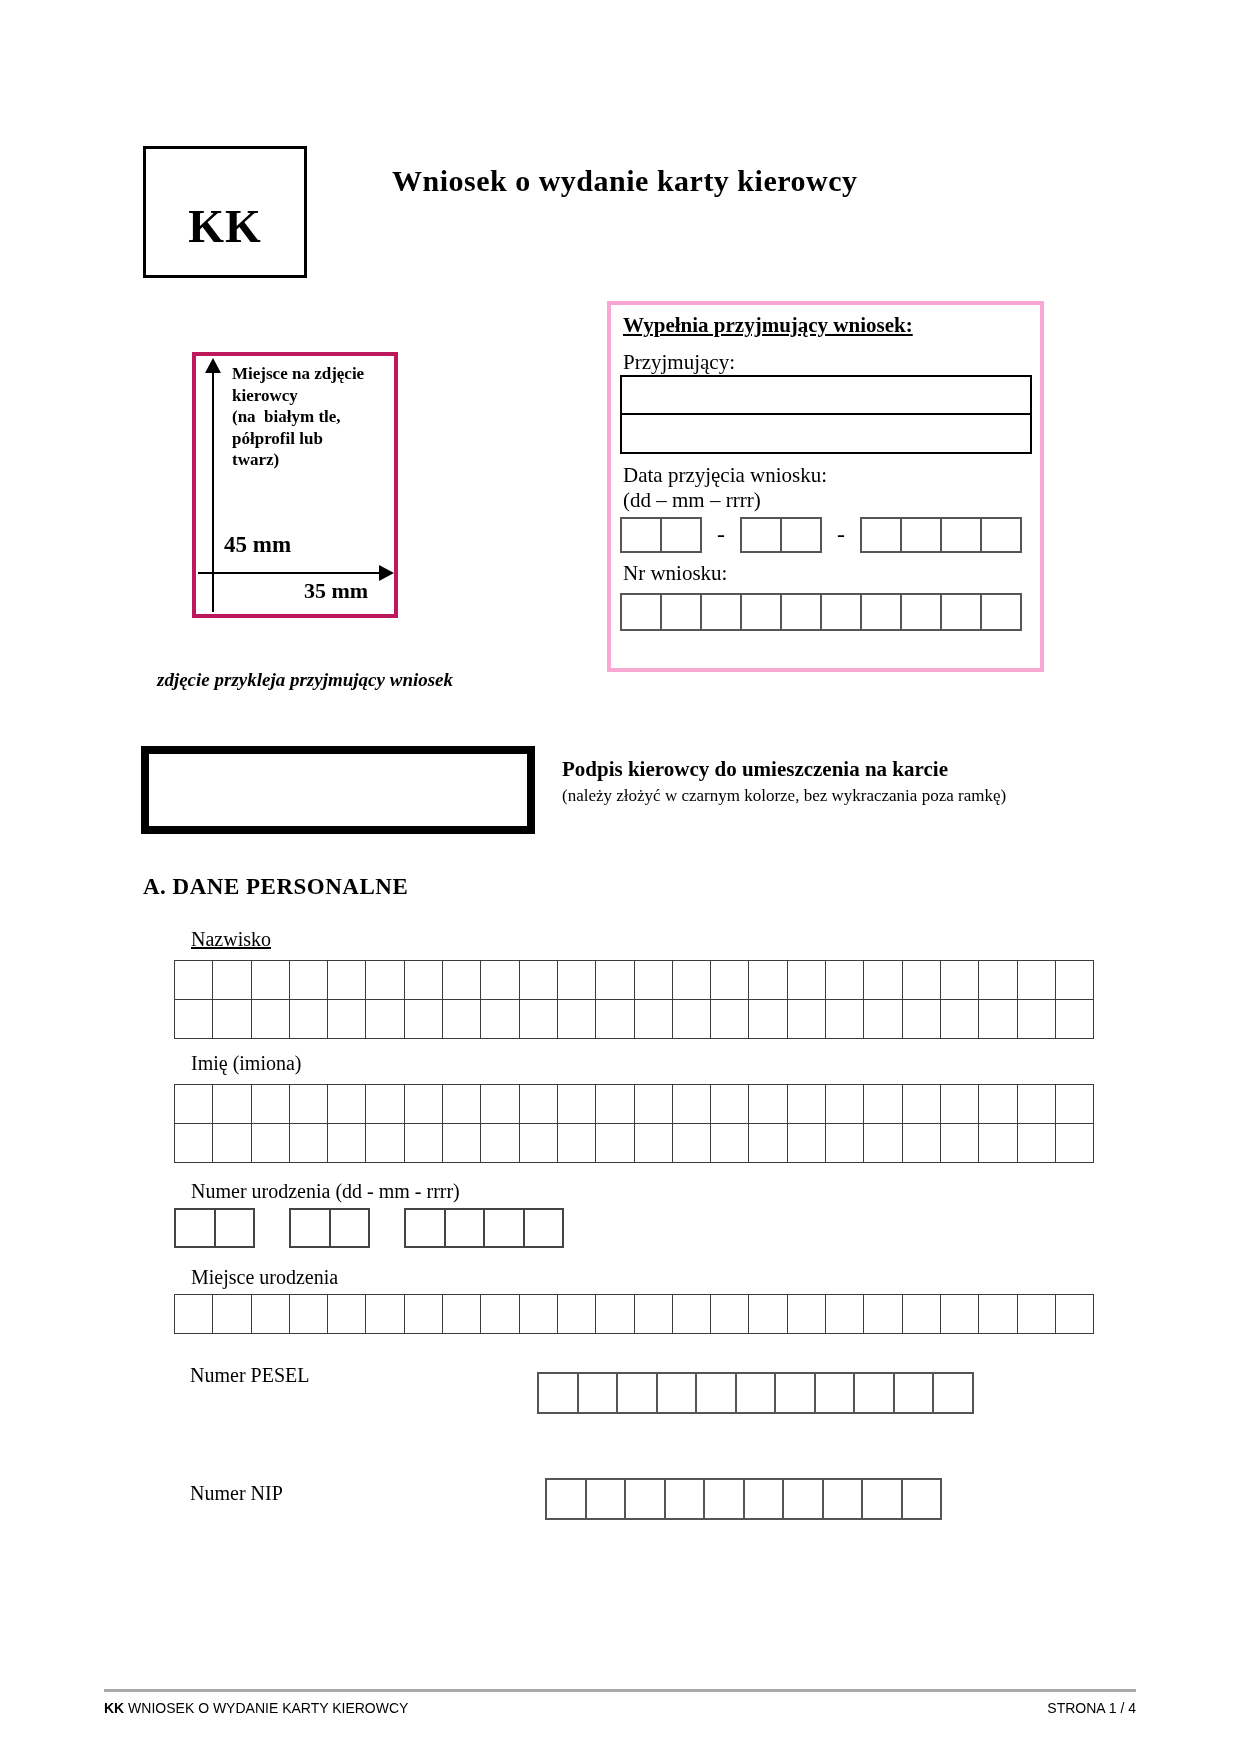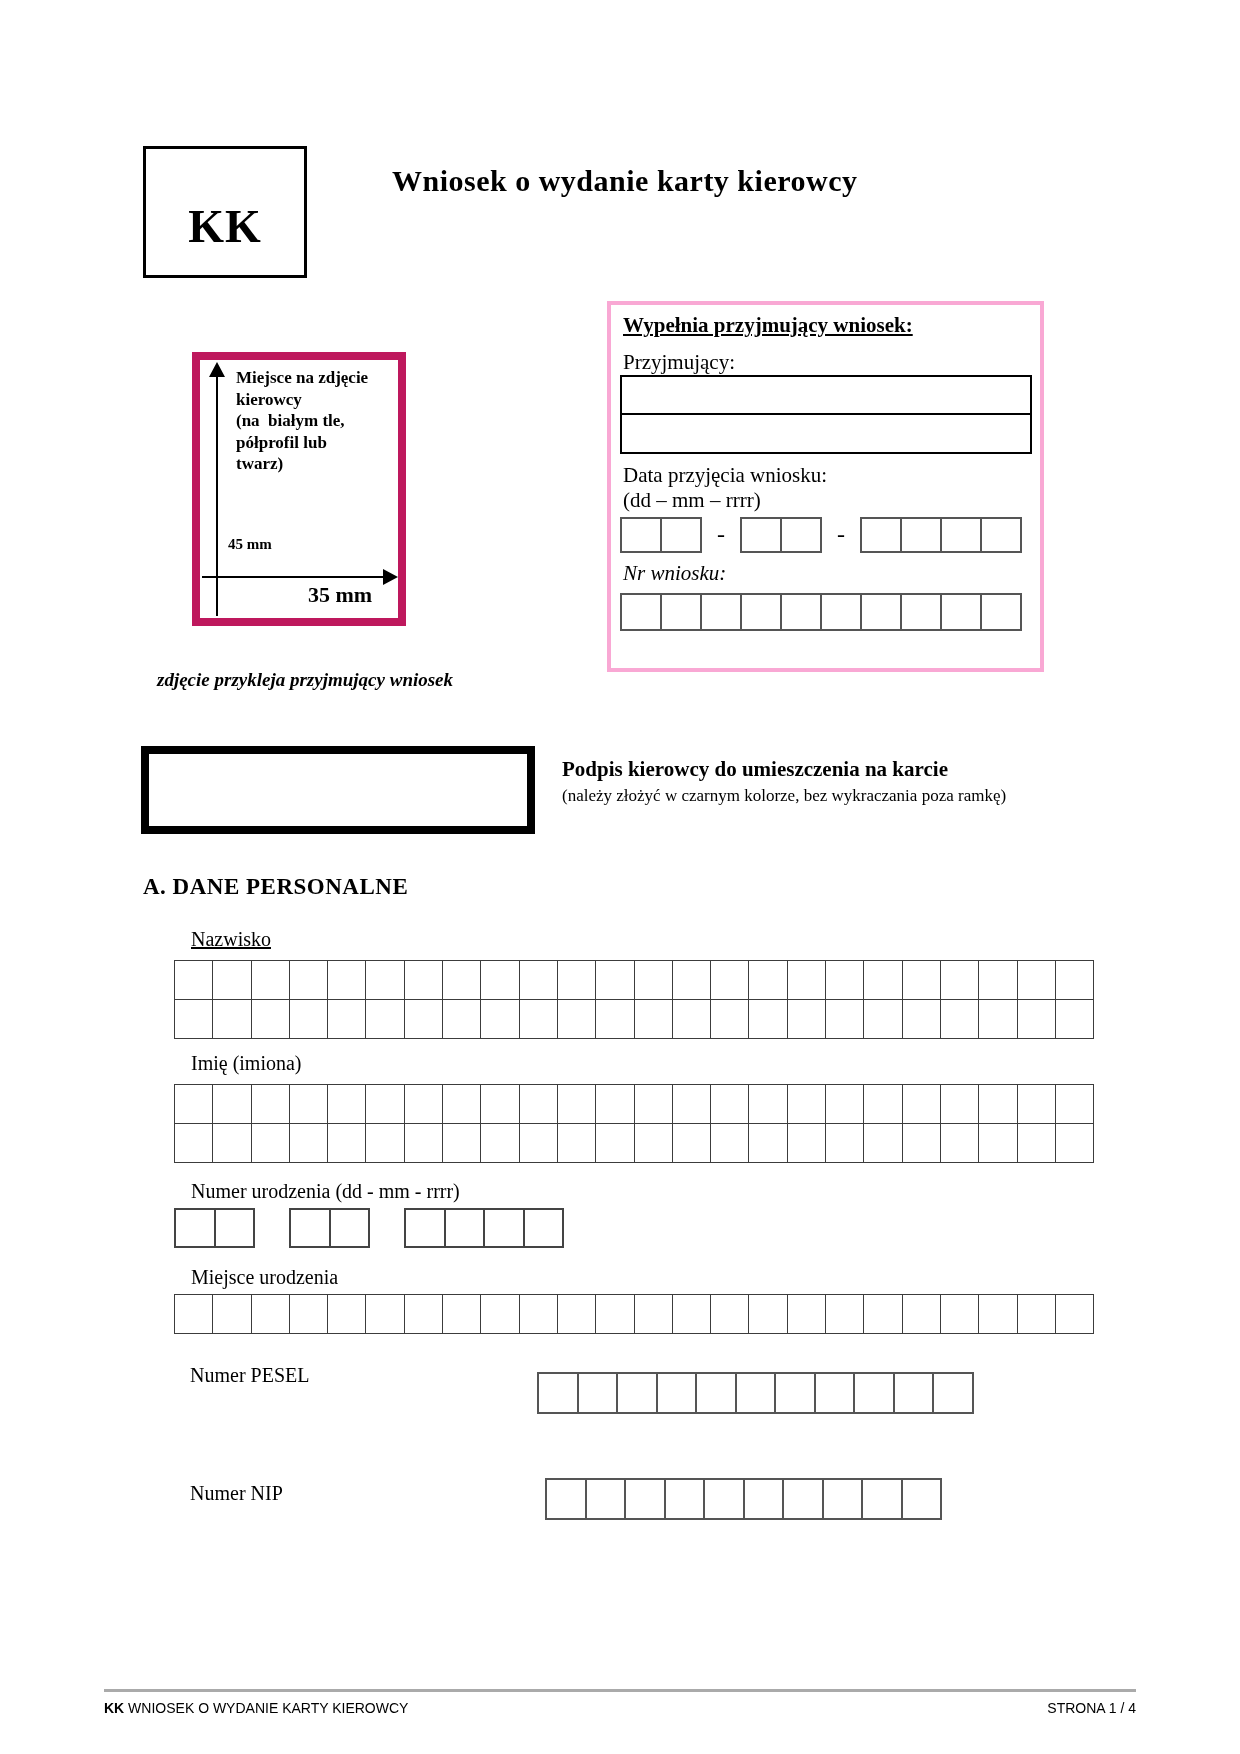--- a/index.html
+++ b/index.html
@@ -12,51 +12,51 @@
   .abs { position:absolute; }
 
   
   .kk-box { left:143px; top:146px; width:158px; height:126px; border:3px solid #000;
             display:flex; align-items:center; justify-content:center; }
   .kk-box span { font-weight:bold; font-size:46px; margin-top:28px; letter-spacing:1px; }
 
   .main-title { left:392px; top:164px; font-size:30px; font-weight:bold; letter-spacing:0.5px; }
 
   
-  .photo-box { left:192px; top:352px; width:198px; height:258px; border:8px solid #be185d; }
+  .photo-box { left:192px; top:352px; width:198px; height:258px; border:4px solid #be185d; }
   .v-line { left:16px; top:14px; bottom:2px; width:2px; background:#000; }
   .arrow-up { left:9px; top:2px; width:0; height:0;
               border-left:8px solid transparent; border-right:8px solid transparent;
               border-bottom:15px solid #000; }
   .h-line { left:2px; top:216px; right:14px; height:2px; background:#000; }
   .arrow-right { right:0px; top:209px; width:0; height:0;
                  border-top:8px solid transparent; border-bottom:8px solid transparent;
                  border-left:15px solid #000; }
   .photo-text { left:36px; top:7px; width:158px; font-size:17px; font-weight:bold; line-height:21.5px; }
   .photo-text span { display:block; }
-  .dim-45 { left:28px; top:176px; font-size:15px; font-weight:bold; }
+  .dim-45 { left:28px; top:176px; font-size:23px; font-weight:bold; }
   .dim-35 { left:108px; top:222px; font-size:22px; font-weight:bold; }
 
   .photo-caption { left:157px; top:669px; font-size:19px; font-weight:bold; font-style:italic; }
 
   
   .intake-box { left:607px; top:301px; width:429px; height:363px; border:4px solid #f9a8d4; }
   .intake-title { left:12px; top:8px; font-size:21px; font-weight:bold; text-decoration:underline; }
   .intake-recv-label { left:12px; top:45px; font-size:21px; }
   .recv-lines { left:9px; top:70px; }
   .recv-line { width:408px; height:36px; border:2px solid #000; background:#fff; }
   .recv-line + .recv-line { margin-top:-2px; height:37px; }
   .intake-date-label { left:12px; top:158px; font-size:21px; }
   .intake-date-format { left:12px; top:183px; font-size:21px; }
   .date-row { left:9px; top:212px; display:flex; align-items:flex-start; }
   .ibox { display:flex; border:2px solid #555; background:#fff; }
   .icell { width:38px; height:32px; border-right:2px solid #555; }
   .icell:last-child { border-right:none; }
   .dash { width:38px; text-align:center; font-size:24px; line-height:34px; }
-  .intake-nr-label { left:12px; top:256px; font-size:21px;font-style:italic; }
+  .intake-nr-label { left:12px; top:256px; font-size:21px; }
   .nr-row { left:9px; top:288px; }
   .nr-row .icell { height:34px; }
 
   
   .sig-box { left:141px; top:746px; width:378px; height:72px; border:8px solid #000; }
   .sig-title { left:562px; top:757px; font-size:21px; font-weight:bold; }
   .sig-note  { left:562px; top:786px; font-size:17px; }
 
   
   .a-heading { left:143px; top:874px; font-size:23px; font-weight:bold; letter-spacing:0.5px; }

